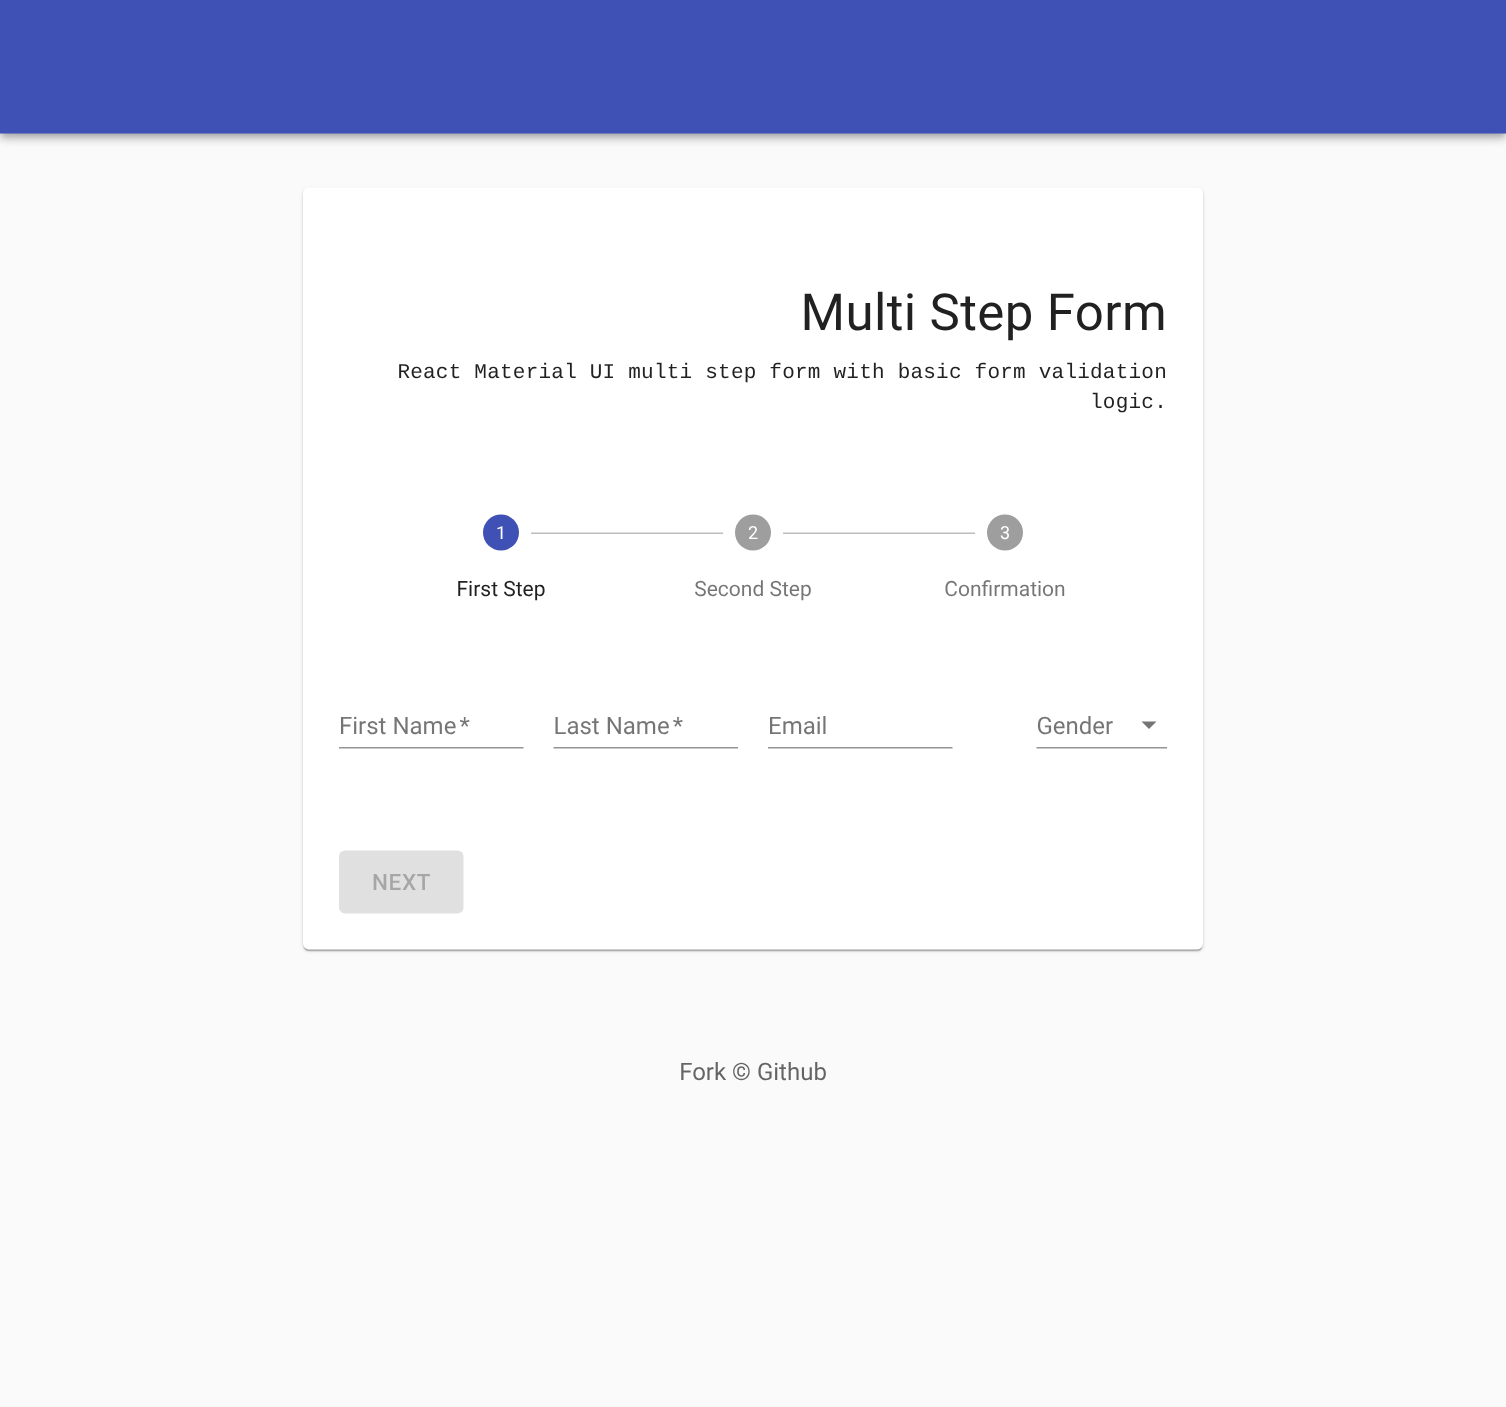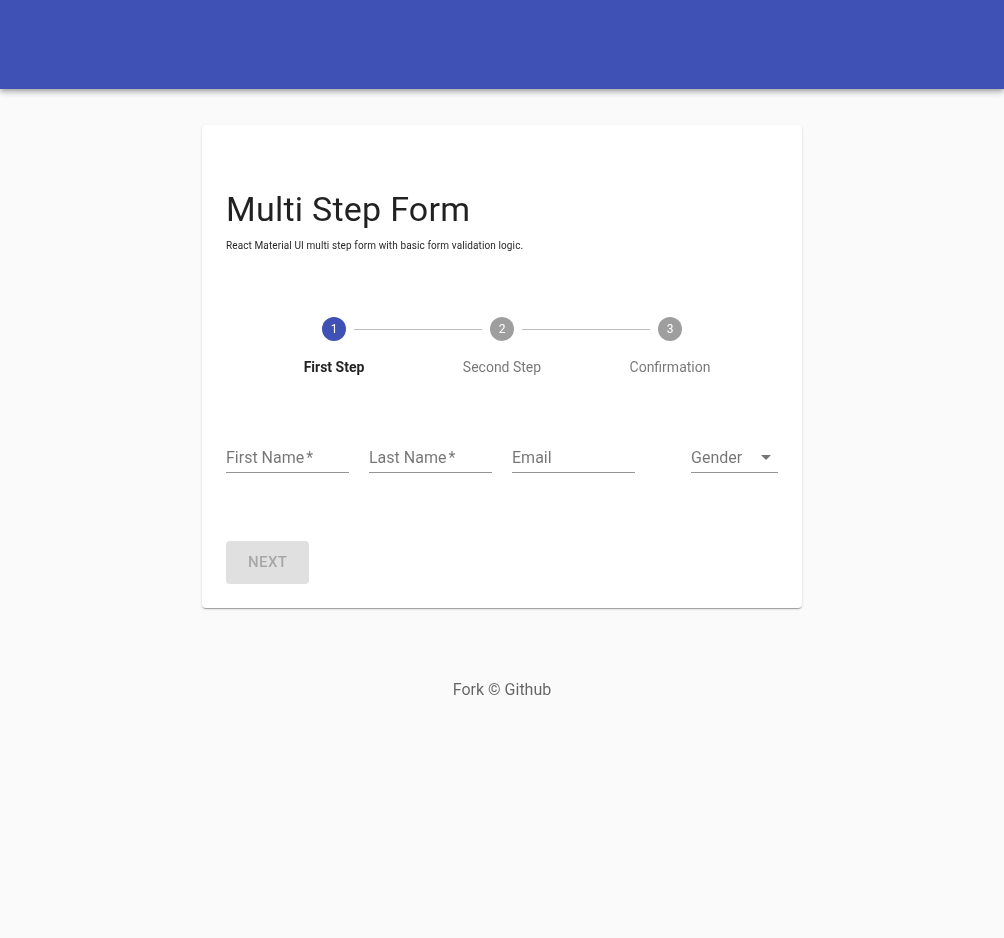--- a/index.html
+++ b/index.html
@@ -27,38 +27,39 @@
       padding-top: 36px;
     }
     .paper {
       width: 600px;
       background-color: #fff;
       border-radius: 4px;
       box-shadow: 0px 2px 1px -1px rgba(0,0,0,0.2), 0px 1px 1px 0px rgba(0,0,0,0.14), 0px 1px 3px 0px rgba(0,0,0,0.12);
       padding: 0 24px 24px 24px;
     }
     .title-block {
-      text-align: left;
+      text-align: right;
       padding-top: 64px;
       padding-bottom: 40px;
     }
     .title {
       font-size: 34px;
       font-weight: 400;
       line-height: 1.235;
       letter-spacing: 0.00735em;
       color: rgba(0,0,0,0.87);
     }
     .subtitle {
-      font-size: 10px;
+      font-size: 14px;
       font-weight: 400;
       line-height: 1.43;
       letter-spacing: 0.01071em;
       color: rgba(0,0,0,0.87);
       margin-top: 8px;
+      font-family: Liberation Mono, monospace;
     }
     .stepper {
       padding: 24px;
       display: flex;
       align-items: flex-start;
     }
     .step {
       flex: 1;
       position: relative;
       display: flex;
@@ -89,21 +90,21 @@
     }
     .step-circle.inactive {
       background-color: rgba(0,0,0,0.38);
     }
     .step-label {
       font-size: 14px;
       text-align: center;
       line-height: 1.43;
     }
     .step-label.active {
-      font-weight: 700;
+      font-weight: 400;
       color: rgba(0,0,0,0.87);
     }
     .step-label.inactive {
       font-weight: 400;
       color: rgba(0,0,0,0.54);
     }
     .form-section {
       padding-top: 40px;
       display: grid;
       grid-template-columns: 1fr 1fr 1fr 1fr;

